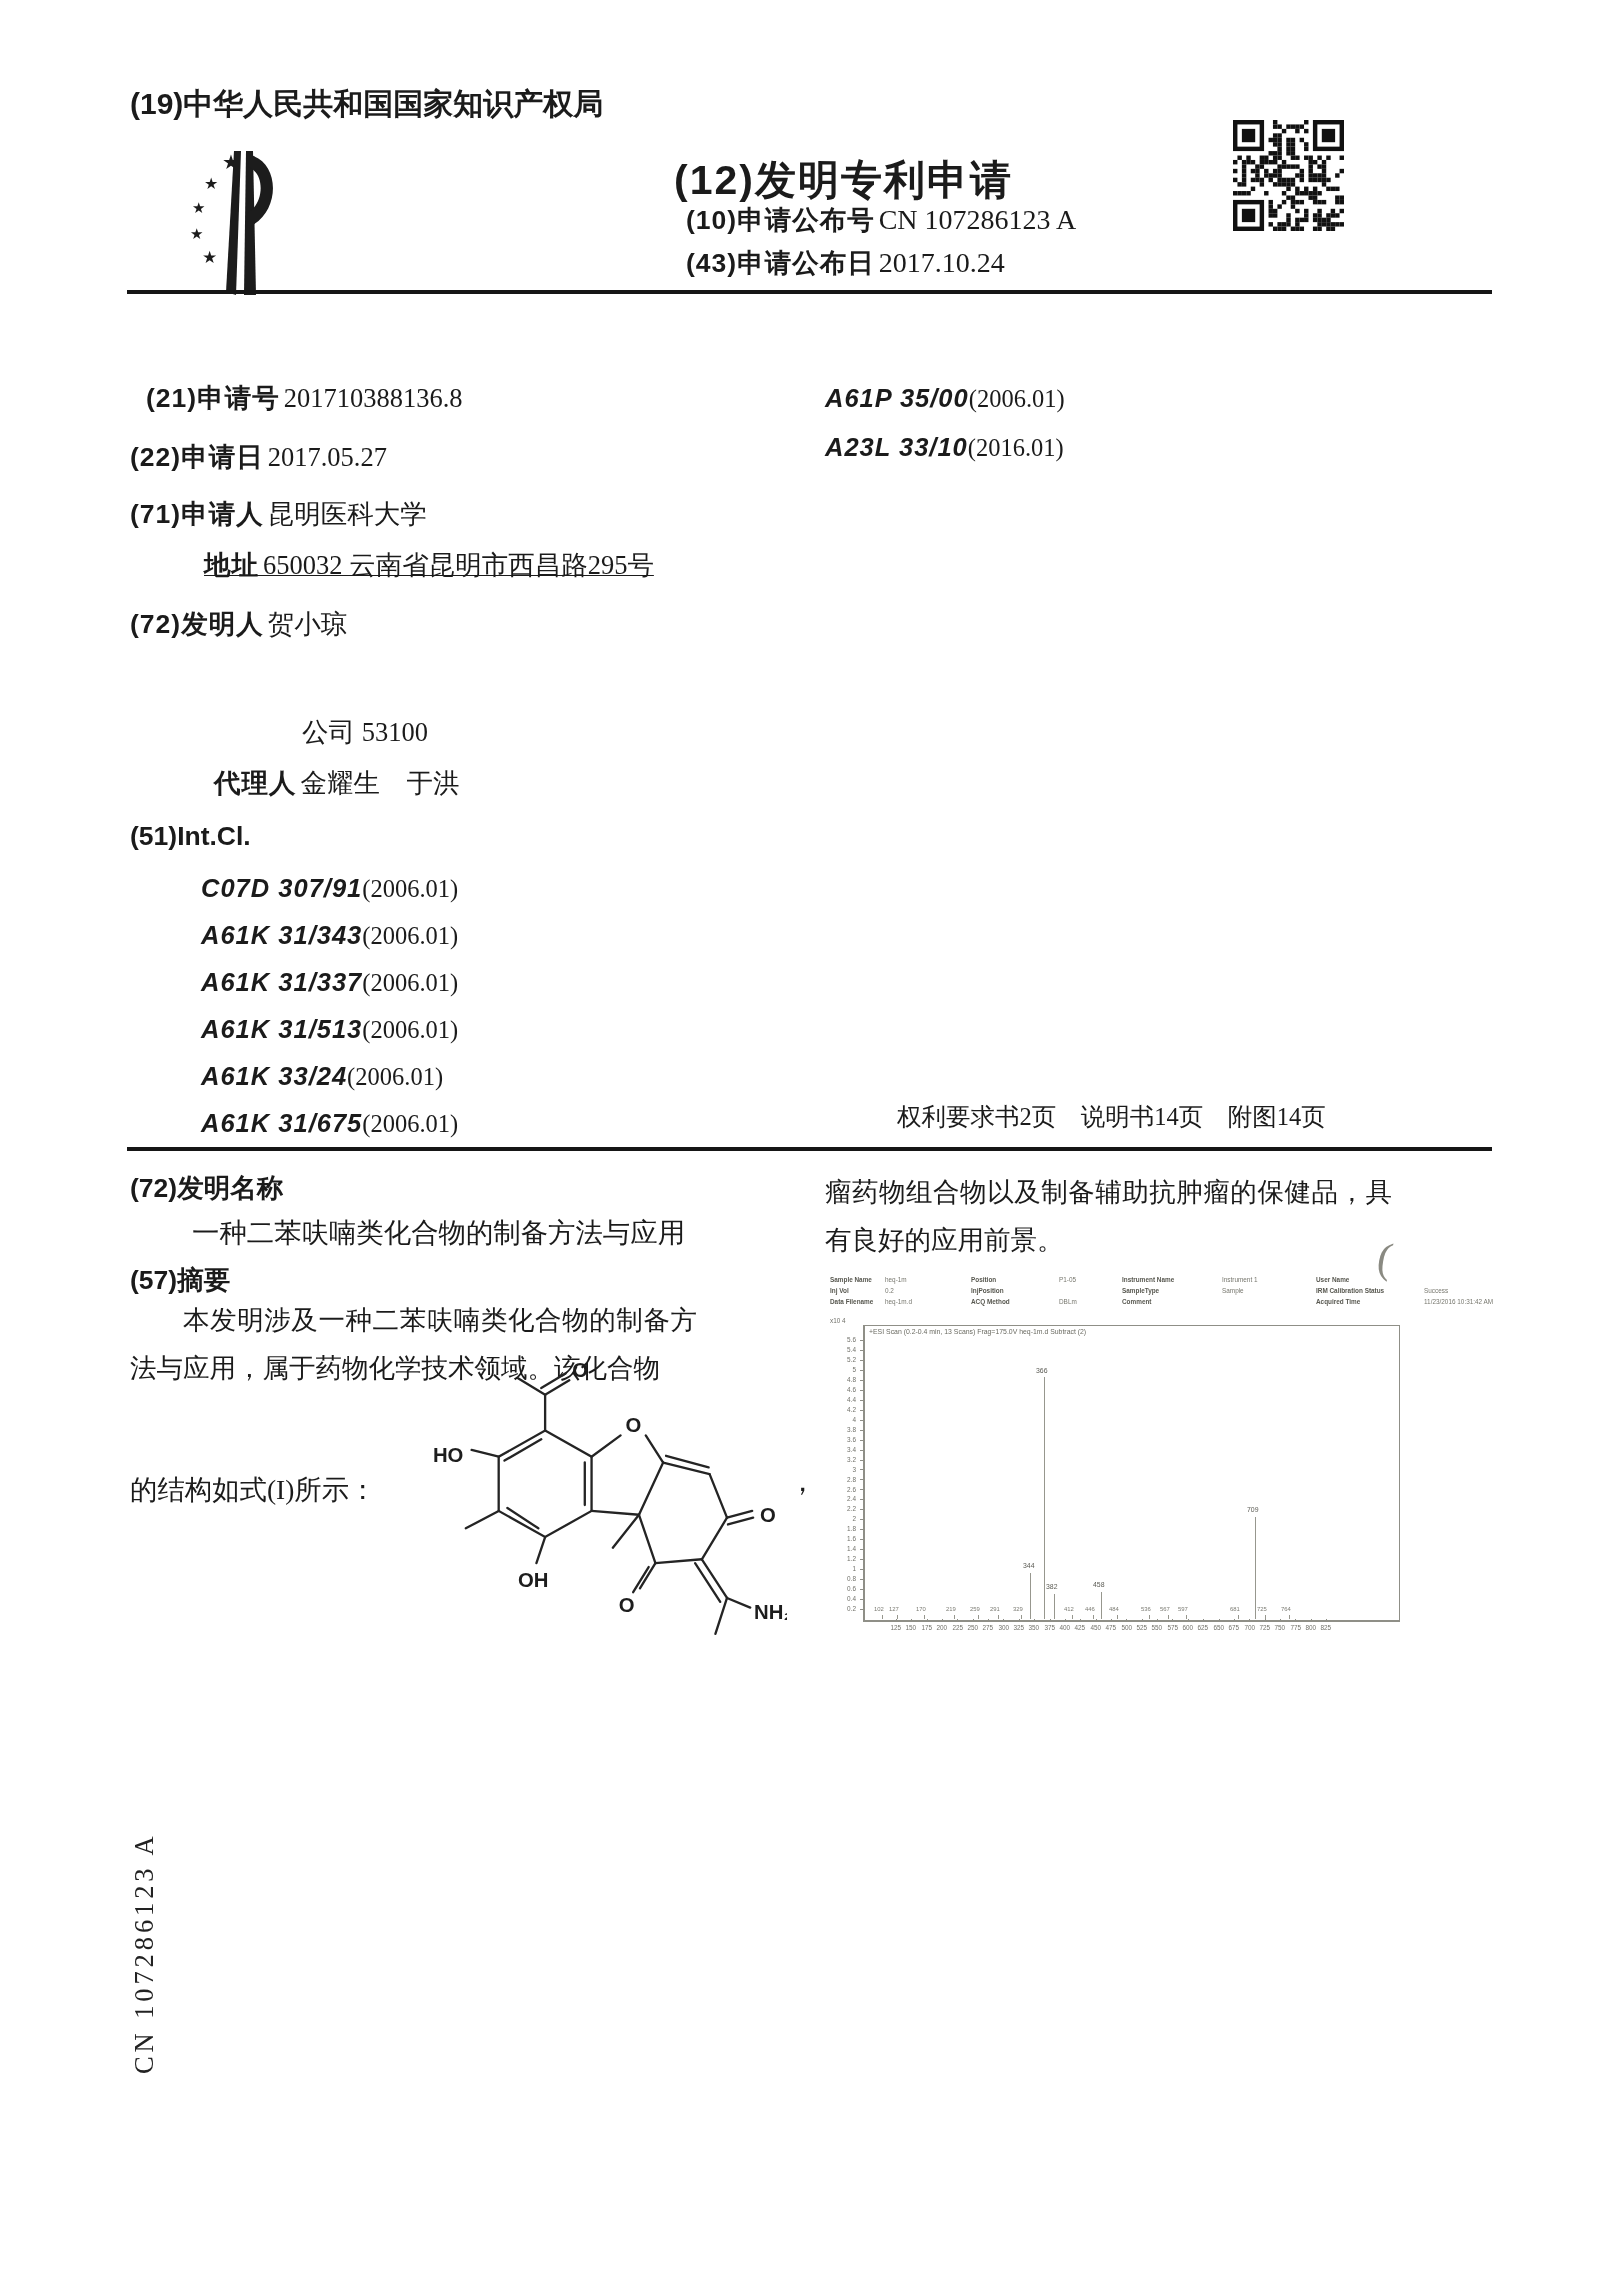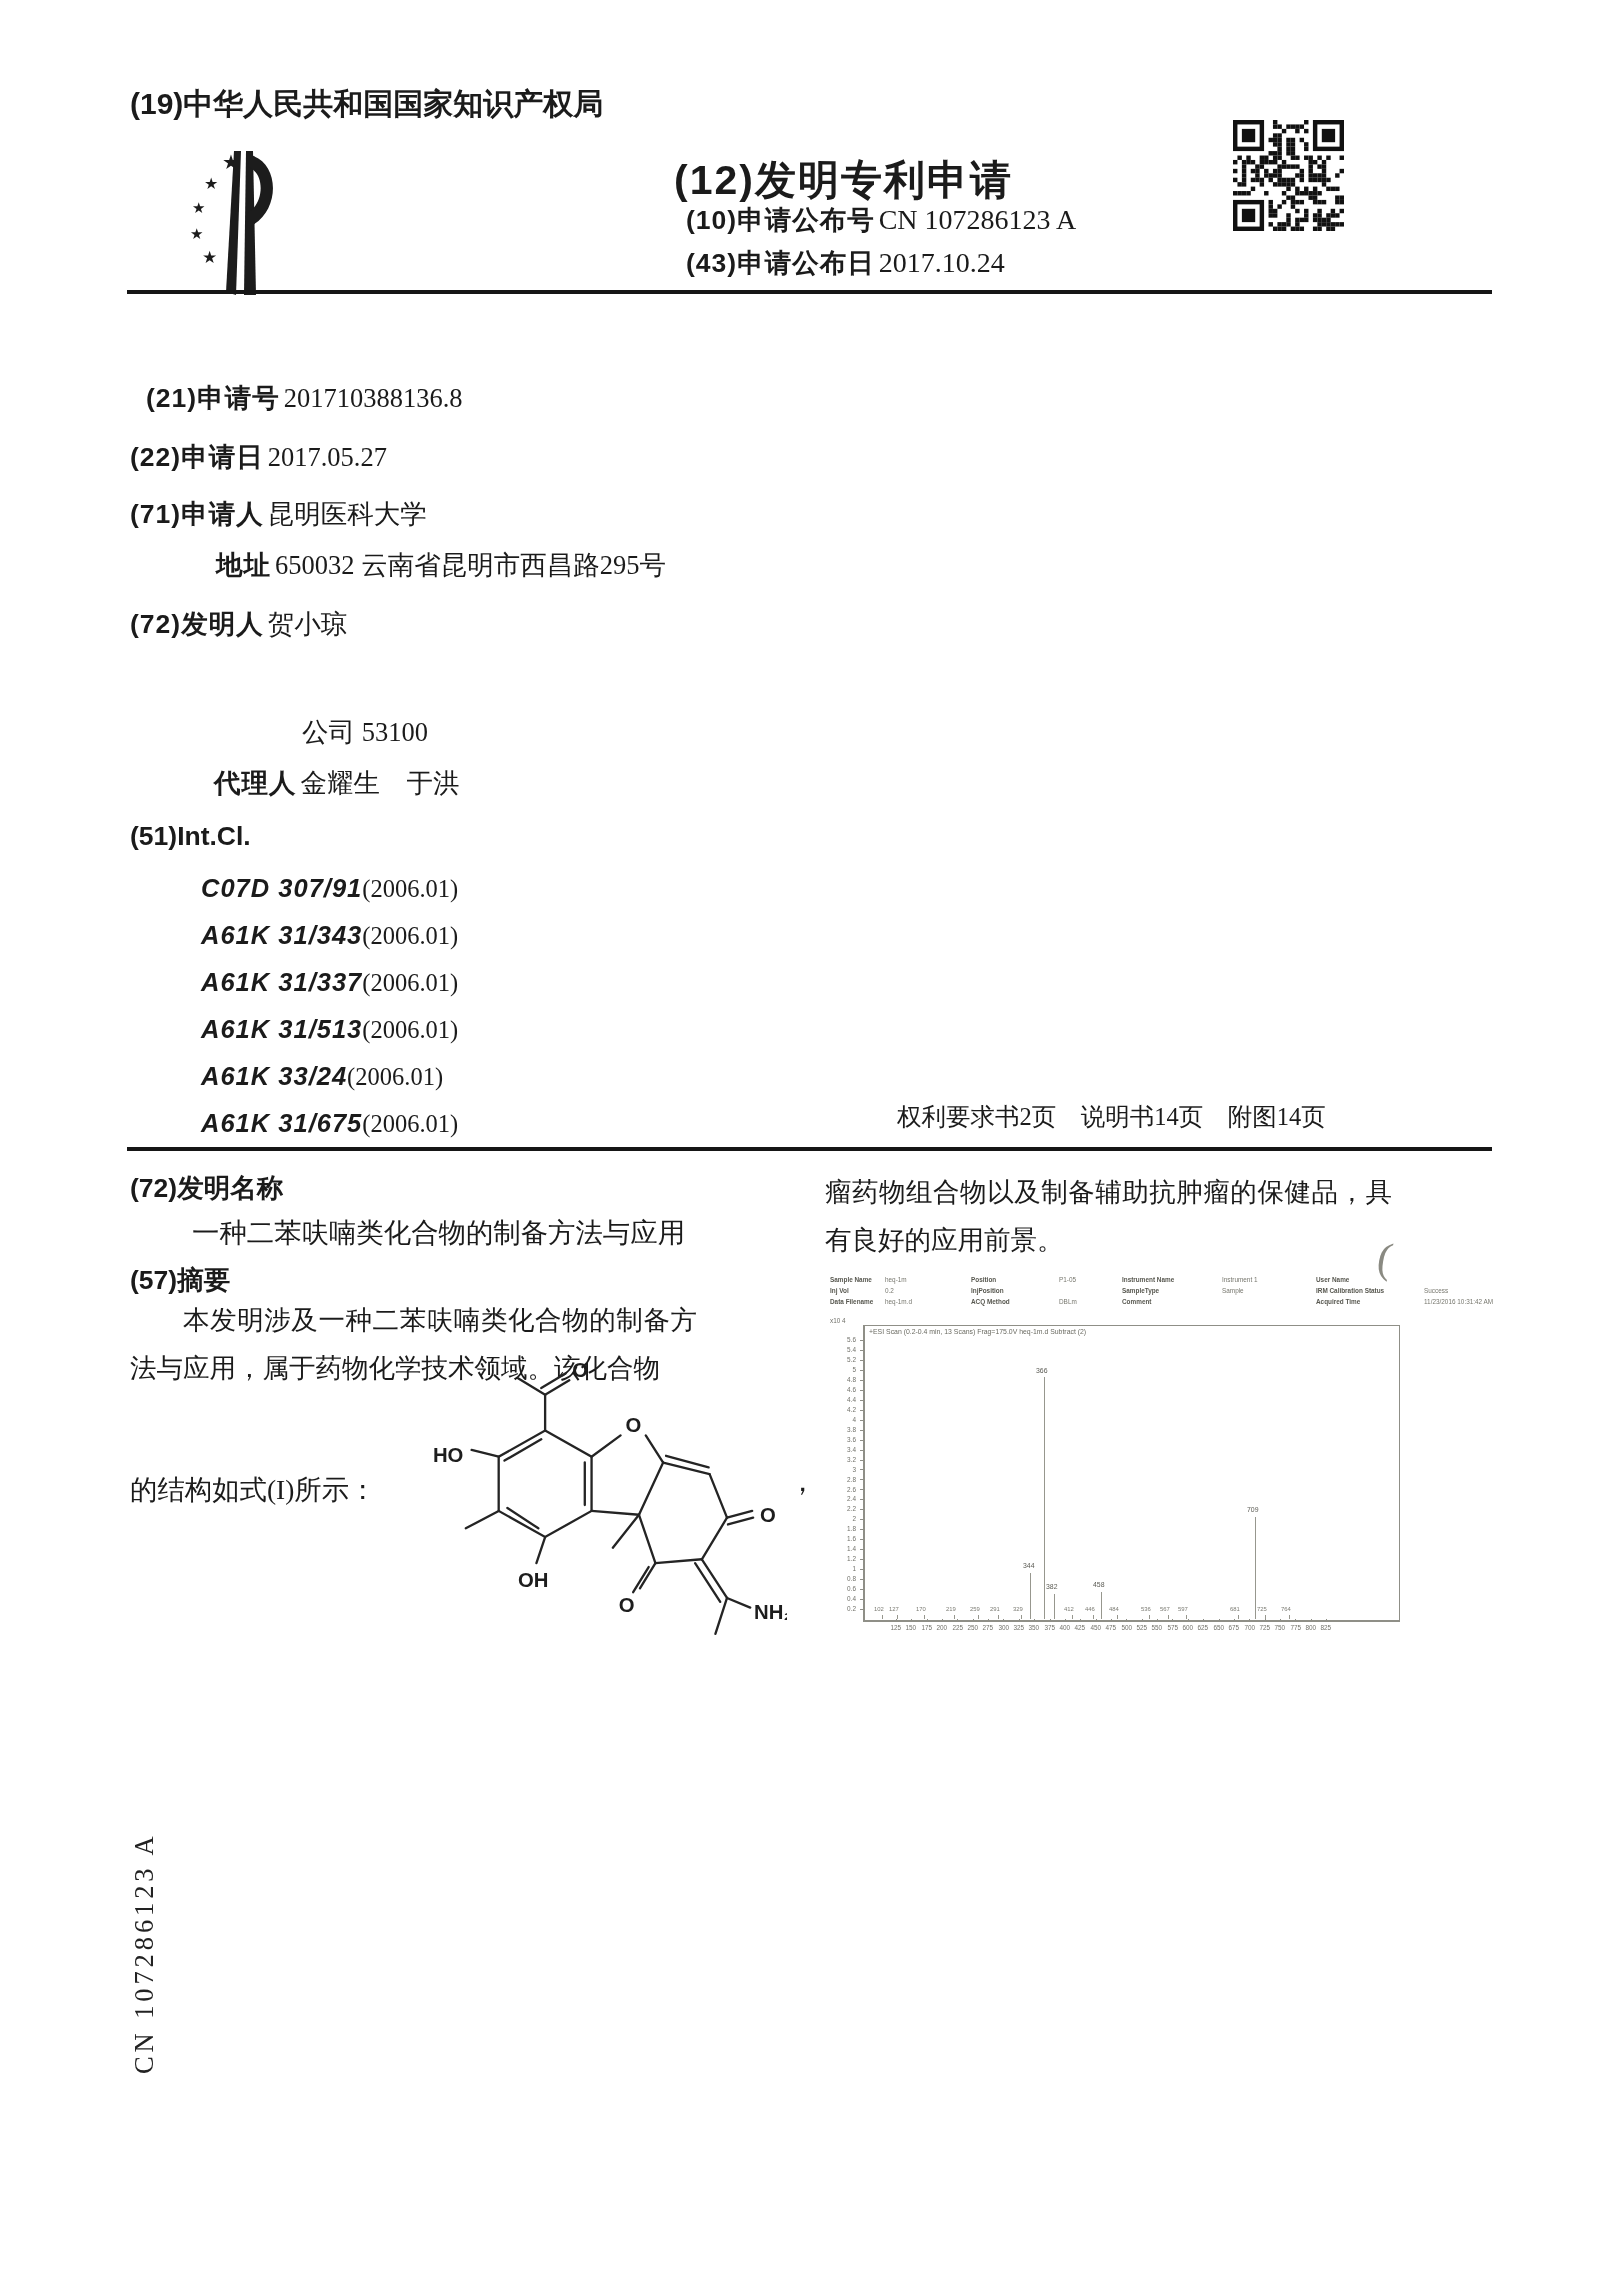--- a/index.html
+++ b/index.html
@@ -286,21 +286,21 @@
     <span class="ser fldval">201710388136.8</span>
   </div>
   <div class="abs" style="left:130px;top:439px;">
     <span class="hei fldlbl">(22)申请日</span>
     <span class="ser fldval">2017.05.27</span>
   </div>
   <div class="abs" style="left:130px;top:496px;">
     <span class="hei fldlbl">(71)申请人</span>
     <span class="ser fldval">昆明医科大学</span>
   </div>
-  <div class="abs" style="left:216px;top:547px;">
+  <div class="abs" style="left:204px;top:547px;text-decoration:underline;">
     <span class="hei fldlbl">地址</span>
     <span class="ser fldval">650032 云南省昆明市西昌路295号</span>
   </div>
   <div class="abs" style="left:130px;top:606px;">
     <span class="hei fldlbl">(72)发明人</span>
     <span class="ser fldval">贺小琼</span>
   </div>
   <div class="abs ser fldval" style="left:302px;top:714px;">公司 53100</div>
   <div class="abs" style="left:214px;top:765px;">
     <span class="hei fldlbl">代理人</span>
@@ -316,20 +316,26 @@
     <div style="height:47px;">
       <span class="code-it">A61K 31/337</span><span class="code-ver">(2006.01)</span></div>
     <div style="height:47px;">
       <span class="code-it">A61K 31/513</span><span class="code-ver">(2006.01)</span></div>
     <div style="height:47px;">
       <span class="code-it">A61K 33/24</span><span class="code-ver">(2006.01)</span></div>
     <div style="height:47px;">
       <span class="code-it">A61K 31/675</span><span class="code-ver">(2006.01)</span></div>
   </div>
 
+  <div class="abs" style="left:825px;top:384px;">
+    <div style="height:49px;">
+      <span class="code-it">A61P 35/00</span><span class="code-ver">(2006.01)</span></div>
+    <div style="height:49px;">
+      <span class="code-it">A23L 33/10</span><span class="code-ver">(2016.01)</span></div>
+  </div>
 
   <div class="abs ser" style="left:897px;top:1100px;font-size:24.5px;">权利要求书2页　说明书14页　附图14页</div>
 
   <div class="rule" style="top:1147px;"></div>
 
   <div class="abs hei" style="left:130px;top:1170px;font-size:26.5px;">(72)发明名称</div>
   <div class="abs ser" style="left:192px;top:1215px;font-size:27.4px;">一种二苯呋喃类化合物的制备方法与应用</div>
   <div class="abs hei" style="left:130px;top:1262px;font-size:26.5px;">(57)摘要</div>
 
   <div class="abs para indent" style="left:130px;top:1296px;width:567px;">本发明涉及一种二苯呋喃类化合物的制备方法与应用，属于药物化学技术领域。该化合物</div>

